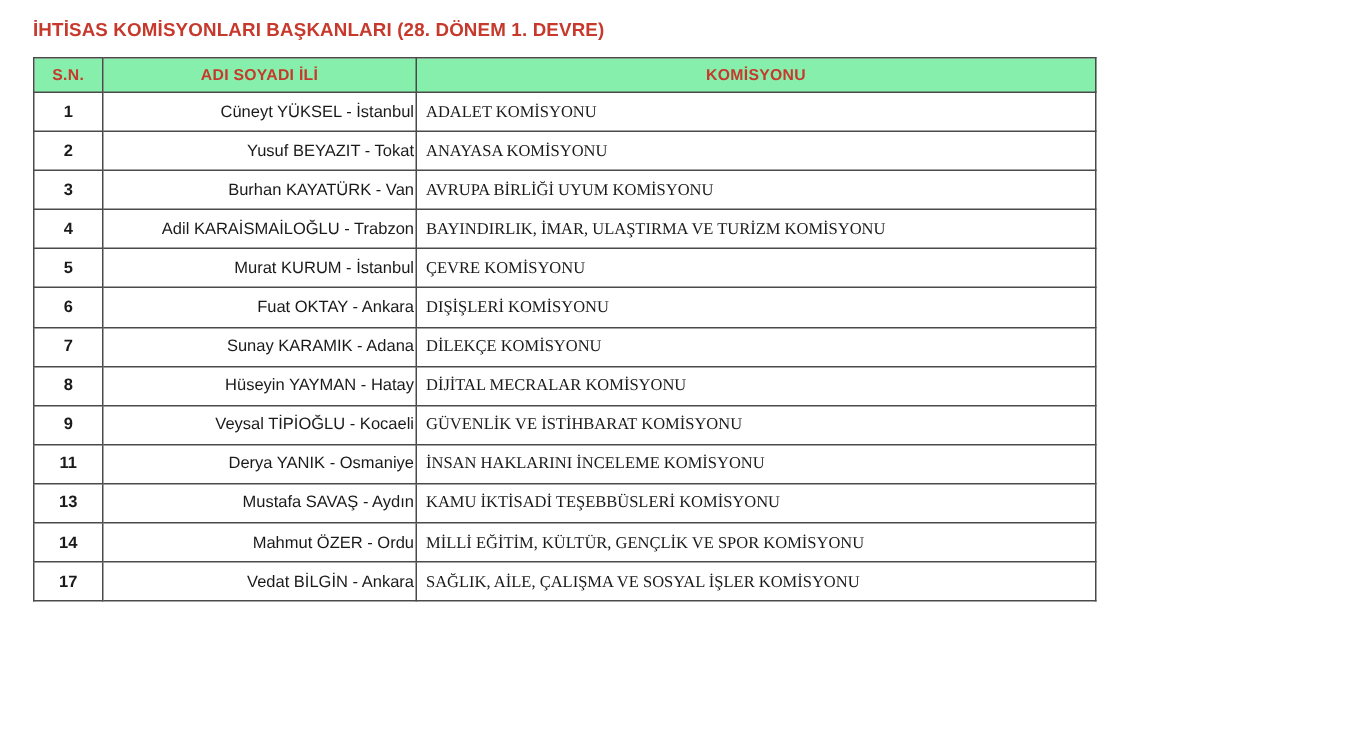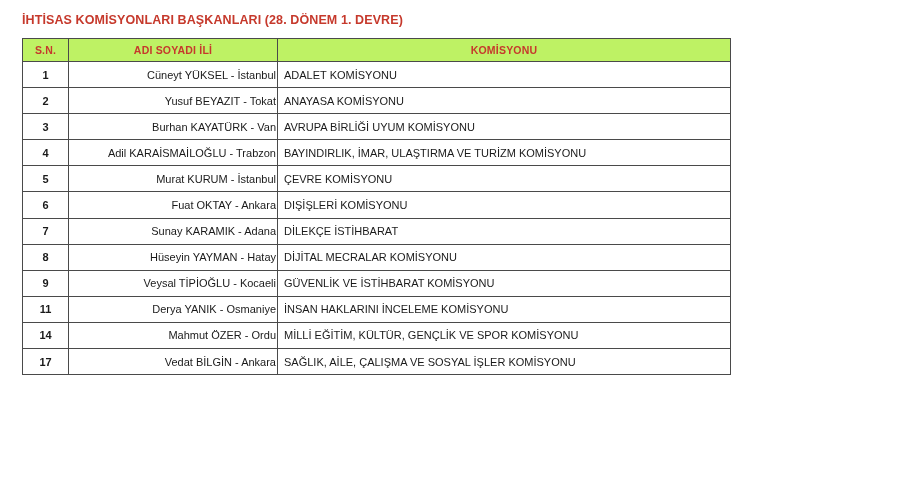--- a/index.html
+++ b/index.html
@@ -41,21 +41,21 @@
     table-layout: fixed;
     width: 708px;
     border: 1.5px solid #4a4a4a;
   }
 
   table.committee-table col.col-sn    { width: 46px; }
   table.committee-table col.col-name  { width: 209px; }
   table.committee-table col.col-comm  { width: 453px; }
 
   thead th {
-    background: #bef264;
+    background: #86efac;
     color: #c6392c;
     font-size: 10.5px;
     font-weight: bold;
     letter-spacing: 0.2px;
     height: 22px;
     padding: 0 4px;
     border: 1.2px solid #4a4a4a;
     text-align: center;
     vertical-align: middle;
     white-space: nowrap;
@@ -79,20 +79,21 @@
   }
 
   tbody td.cell-name {
     text-align: right;
     padding-left: 6px;
   }
 
   tbody td.cell-comm {
     text-align: left;
     padding-left: 6px;
+    font-family: Liberation Serif, serif;
   }
 </style>
 </head>
 <body>
 
 <div class="page-title">İHTİSAS KOMİSYONLARI BAŞKANLARI (28. DÖNEM 1. DEVRE)</div>
 
 <div class="table-wrap">
   <table class="committee-table">
     <colgroup>
@@ -134,38 +135,43 @@
           <td class="cell-comm">ÇEVRE KOMİSYONU</td>
         </tr>
         <tr>
           <td class="cell-sn">6</td>
           <td class="cell-name">Fuat OKTAY - Ankara</td>
           <td class="cell-comm">DIŞİŞLERİ KOMİSYONU</td>
         </tr>
         <tr>
           <td class="cell-sn">7</td>
           <td class="cell-name">Sunay KARAMIK - Adana</td>
-          <td class="cell-comm">DİLEKÇE İSTİHBARAT</td>
+          <td class="cell-comm">DİLEKÇE KOMİSYONU</td>
         </tr>
         <tr>
           <td class="cell-sn">8</td>
           <td class="cell-name">Hüseyin YAYMAN - Hatay</td>
           <td class="cell-comm">DİJİTAL MECRALAR KOMİSYONU</td>
         </tr>
         <tr>
           <td class="cell-sn">9</td>
           <td class="cell-name">Veysal TİPİOĞLU - Kocaeli</td>
           <td class="cell-comm">GÜVENLİK VE İSTİHBARAT KOMİSYONU</td>
         </tr>
         <tr>
           <td class="cell-sn">11</td>
           <td class="cell-name">Derya YANIK - Osmaniye</td>
           <td class="cell-comm">İNSAN HAKLARINI İNCELEME KOMİSYONU</td>
         </tr>
         <tr>
+          <td class="cell-sn">13</td>
+          <td class="cell-name">Mustafa SAVAŞ - Aydın</td>
+          <td class="cell-comm">KAMU İKTİSADİ TEŞEBBÜSLERİ KOMİSYONU</td>
+        </tr>
+        <tr>
           <td class="cell-sn">14</td>
           <td class="cell-name">Mahmut ÖZER - Ordu</td>
           <td class="cell-comm">MİLLİ EĞİTİM, KÜLTÜR, GENÇLİK VE SPOR KOMİSYONU</td>
         </tr>
         <tr>
           <td class="cell-sn">17</td>
           <td class="cell-name">Vedat BİLGİN - Ankara</td>
           <td class="cell-comm">SAĞLIK, AİLE, ÇALIŞMA VE SOSYAL İŞLER KOMİSYONU</td>
         </tr>
       </tbody>

